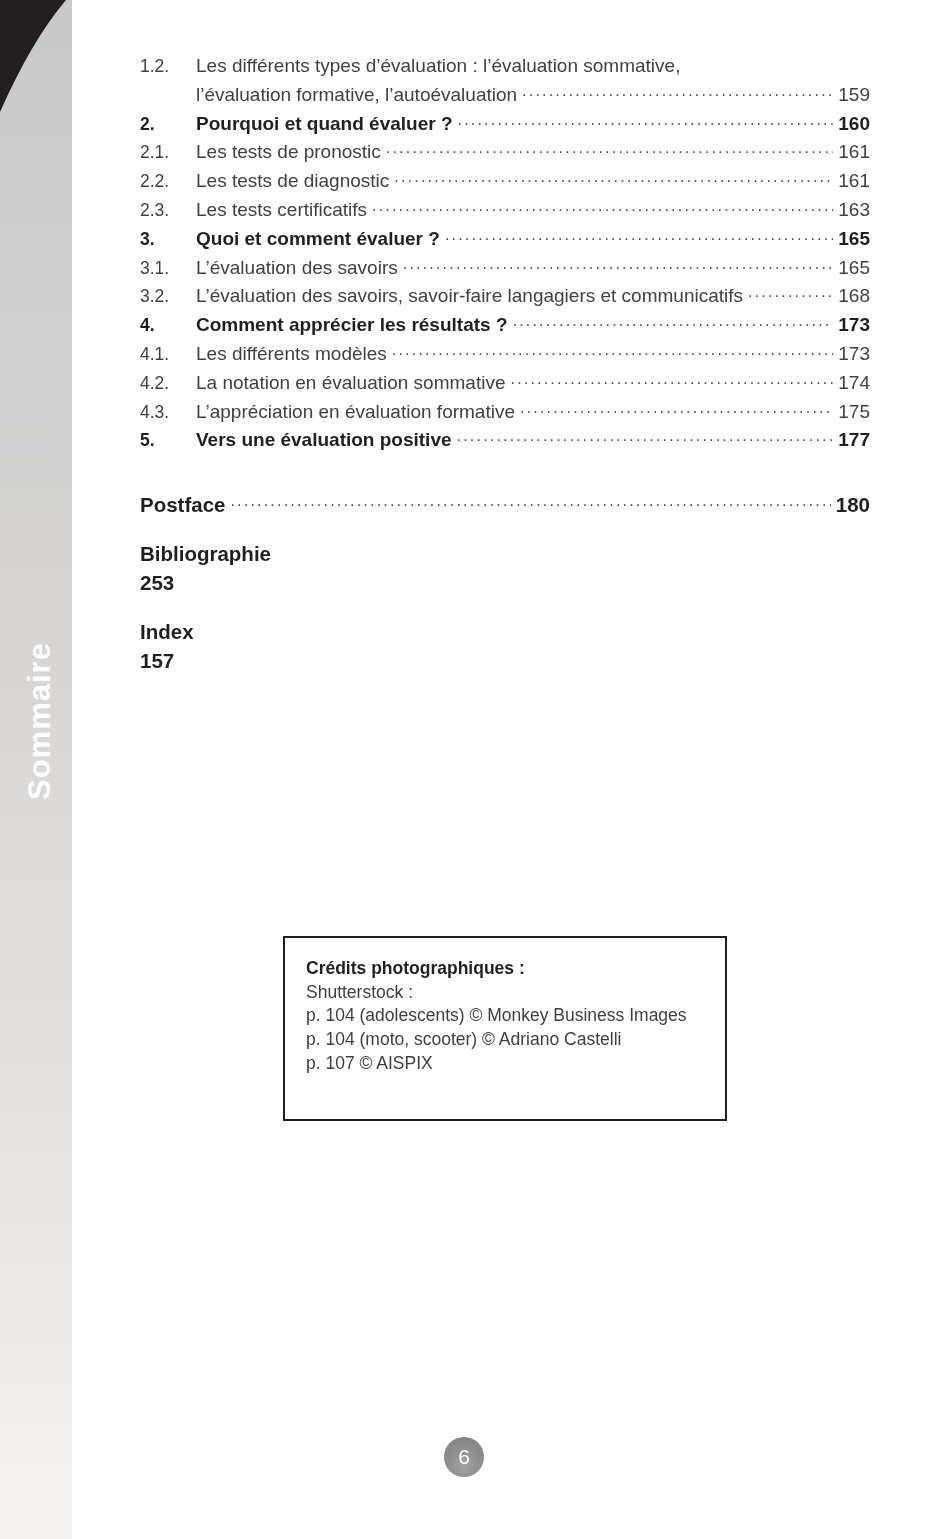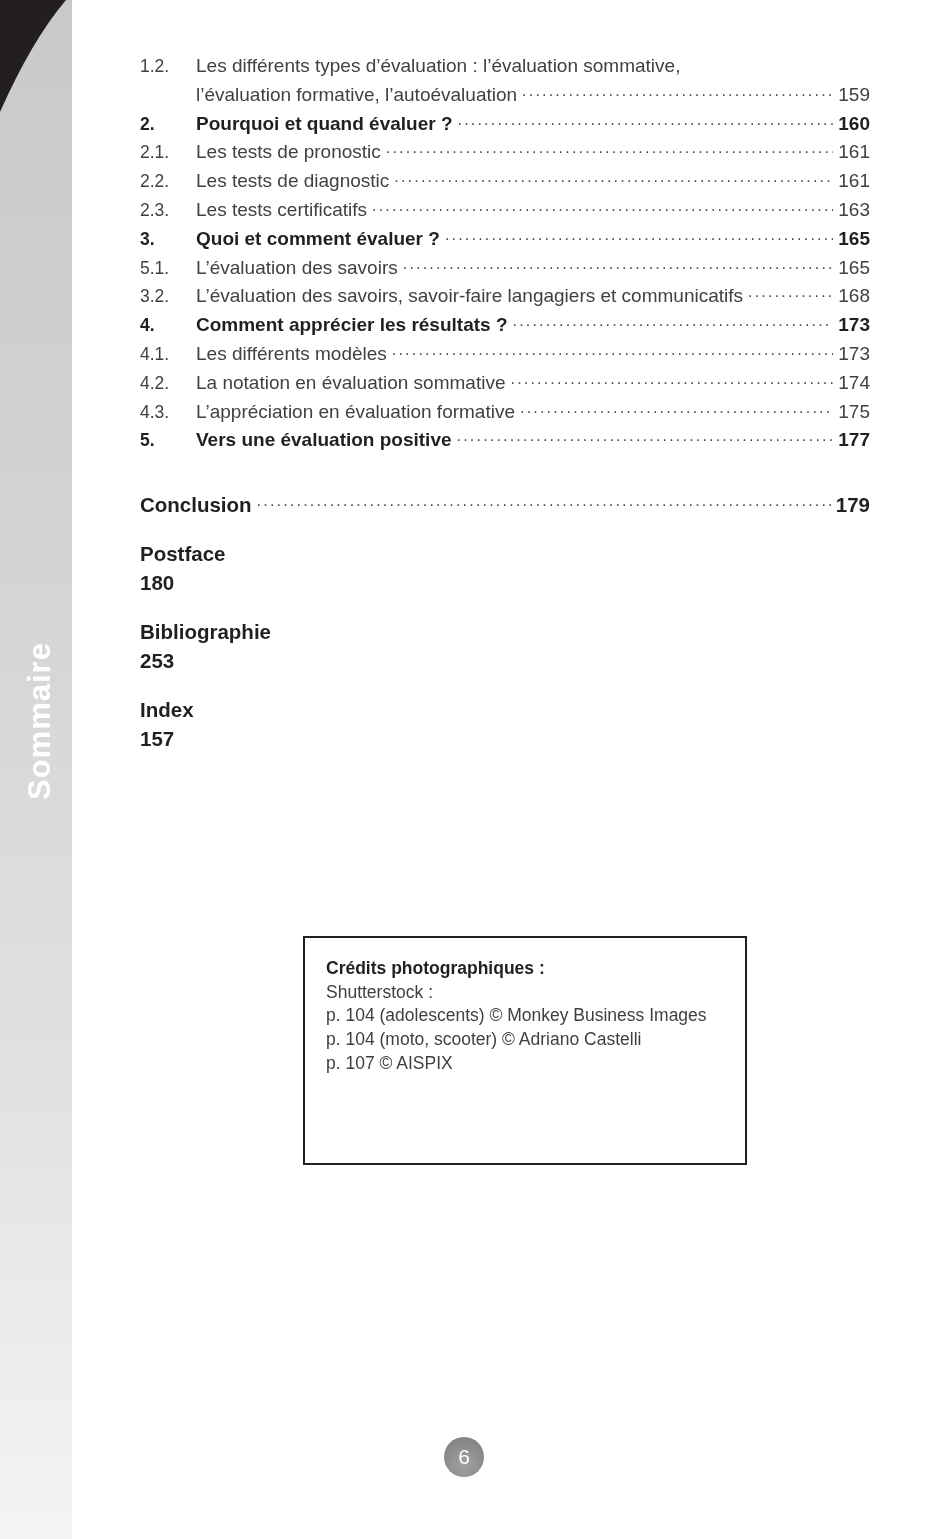--- a/index.html
+++ b/index.html
@@ -57,25 +57,24 @@
   .backmatter { margin-top: 35px; }
   .bm-row {
     display: flex; align-items: baseline;
     font-weight: bold; font-size: 20.5px; line-height: 29px;
     color: #231f20;
   }
   .bm-row + .bm-row { margin-top: 20px; flex-direction: column; }
   
   .credits-box {
     position: absolute; left: 283px; top: 936px;
-    width: 444px; height: 229px;
+    width: 444px; height: 185px;
     border: 2px solid #231f20;
     box-sizing: border-box;
     padding: 19px 10px 0 21px;
-    margin-left: 20px;
   }
   .credits-title {
     font-weight: bold; font-size: 17.5px; line-height: 23.7px;
     color: #231f20;
   }
   .credits-line { font-size: 17.5px; line-height: 23.7px; color: #3f3f41; }
   
   .page-badge {
     position: absolute; left: 444px; top: 1437px;
     width: 40px; height: 40px; border-radius: 50%;
@@ -137,21 +136,21 @@
   </div>
 
   <div class="toc-row bold">
     <span class="num">3.</span>
     <span class="title">Quoi et comment évaluer ?</span>
     <span class="leader"></span>
     <span class="pg">165</span>
   </div>
 
   <div class="toc-row">
-    <span class="num">5.1.</span>
+    <span class="num">3.1.</span>
     <span class="title">L’évaluation des savoirs</span>
     <span class="leader"></span>
     <span class="pg">165</span>
   </div>
 
   <div class="toc-row">
     <span class="num">3.2.</span>
     <span class="title">L’évaluation des savoirs, savoir-faire langagiers et communicatifs</span>
     <span class="leader"></span>
     <span class="pg">168</span>
@@ -186,25 +185,20 @@
   </div>
 
   <div class="toc-row bold">
     <span class="num">5.</span>
     <span class="title">Vers une évaluation positive</span>
     <span class="leader"></span>
     <span class="pg">177</span>
   </div>
 
   <div class="backmatter">
-    <div class="bm-row">
-      <span class="title">Conclusion</span>
-      <span class="leader"></span>
-      <span class="pg">179</span>
-    </div>
     <div class="bm-row">
       <span class="title">Postface</span>
       <span class="leader"></span>
       <span class="pg">180</span>
     </div>
     <div class="bm-row">
       <span class="title">Bibliographie</span>
       <span class="leader"></span>
       <span class="pg">253</span>
     </div>

